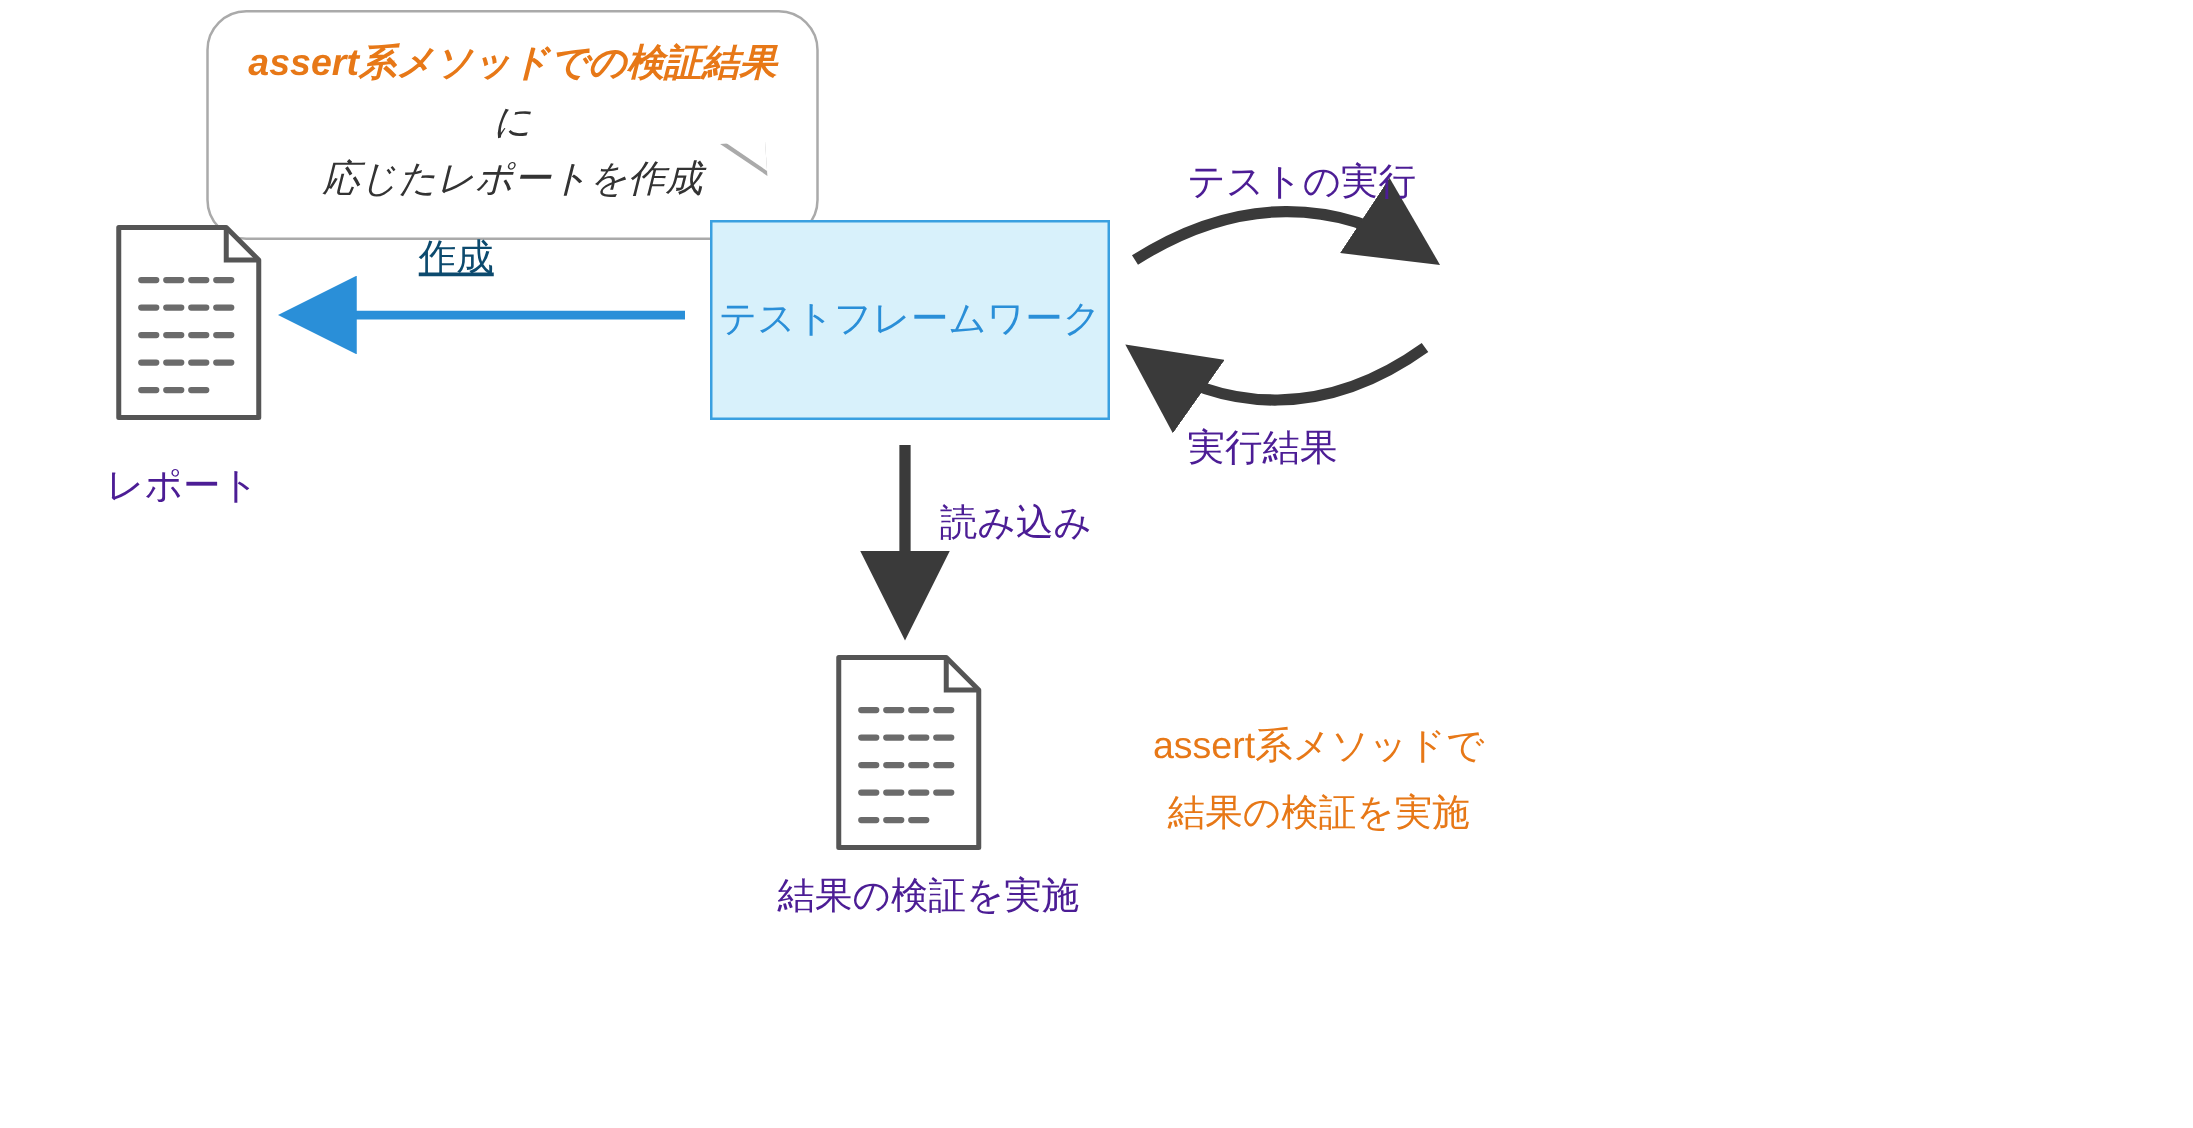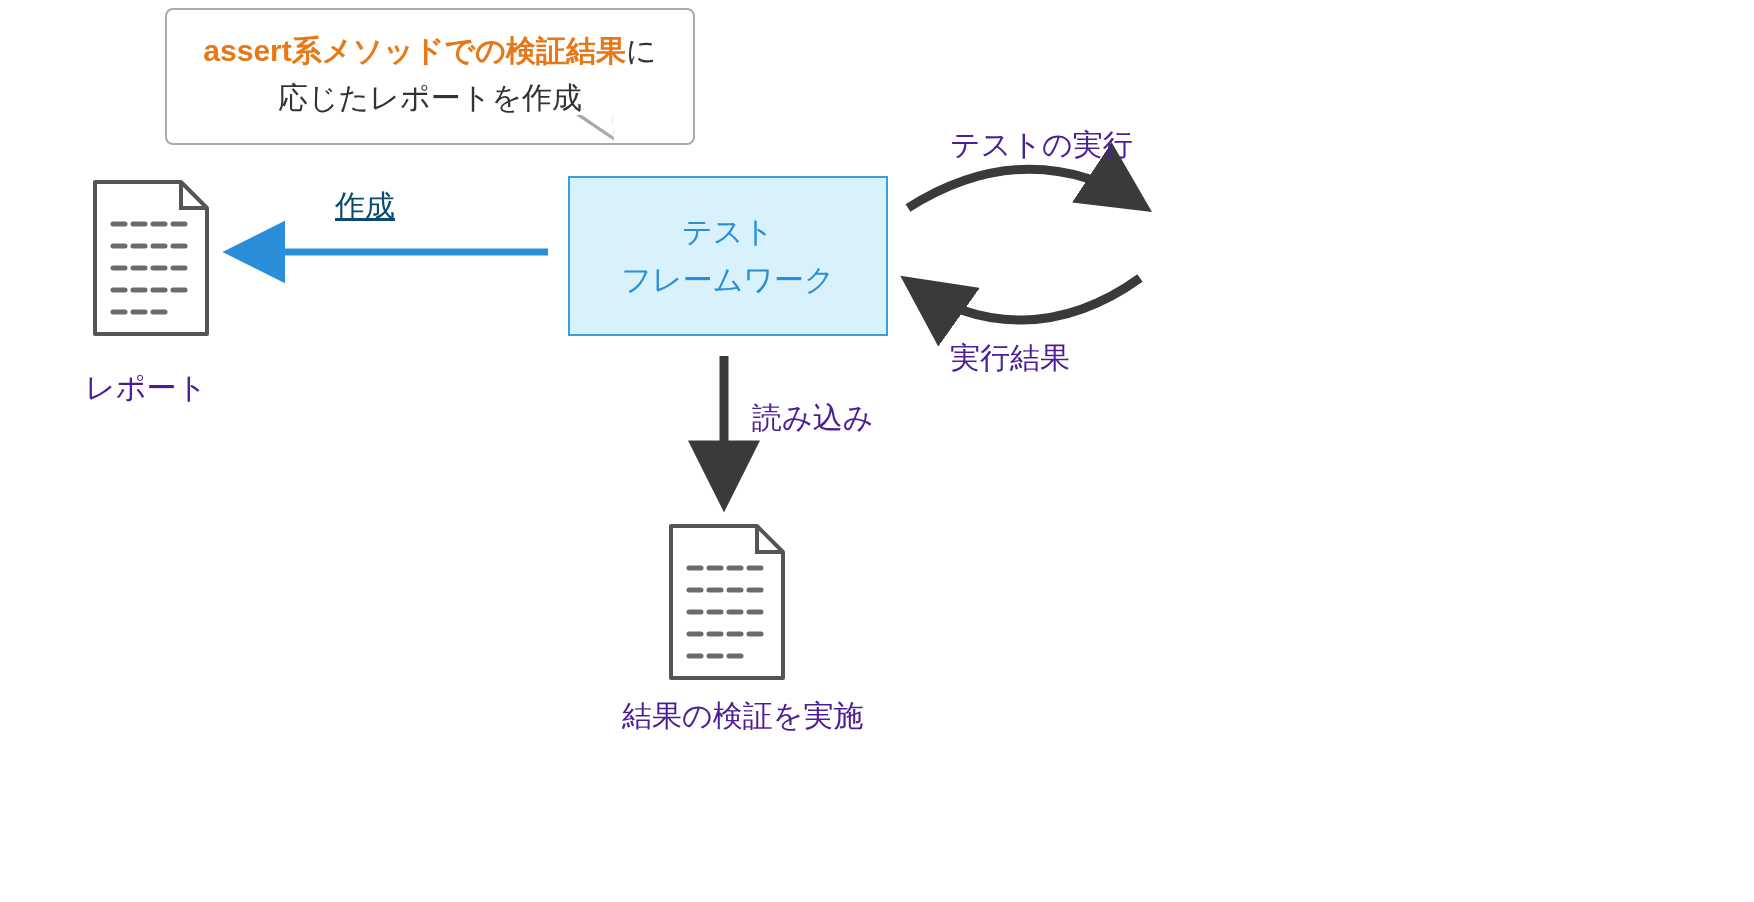--- a/index.html
+++ b/index.html
@@ -9,29 +9,30 @@
       width: 1754px;
       height: 902px;
       position: relative;
     }
     .stage { position: absolute; left: 0; top: 0; width: 1754px; height: 902px; }
 
     
     .bubble {
       position: absolute;
       left: 165px; top: 8px;
-      width: 530px;
+      width: 490px;
       padding: 18px 28px 22px;
       border: 2px solid #aaa;
-      border-radius: 8px;
+      border-radius: 32px;
       background: #fff;
       text-align: center;
       font-size: 30px;
       line-height: 1.55;
       color: #333;
+      font-style: italic;
     }
     .bubble .accent { color: #e77817; font-weight: 600; }
     .bubble-tail {
       position: absolute; width: 0; height: 0;
       left: 410px; top: 104px;
       border-top: 28px solid #aaa;
       border-left: 36px solid transparent;
       transform: rotate(-4deg);
     }
     .bubble-tail::after {
@@ -45,21 +46,21 @@
     .accent { color: #e77817; }
     .blue { color: #0c4a6e; text-decoration: underline; }
 
     
     .framework-box {
       position: absolute;
       left: 568px; top: 176px;
       width: 320px; height: 160px;
       background: #d8f1fb;
       border: 2px solid #3aa0e0;
-      display: flex; flex-direction: column;
+      display: flex; 
       align-items: center; justify-content: center;
       color: #2a8fd8;
       font-size: 30px; line-height: 1.6;
       text-align: center;
     }
 
     
     .webapp-box {
       position: absolute;
       left: 1162px; top: 176px;
@@ -150,14 +151,18 @@
         <line x1="28" y1="48" x2="100" y2="48"></line>
         <line x1="28" y1="70" x2="100" y2="70"></line>
         <line x1="28" y1="92" x2="100" y2="92"></line>
         <line x1="28" y1="114" x2="100" y2="114"></line>
         <line x1="28" y1="136" x2="82" y2="136"></line>
       </g>
     </svg>
   </div>
   <div class="lbl" style="left:622px; top:696px">結果の検証を実施</div>
 
+  <div class="orange-note">
+    <div>assert系メソッドで</div>
+    <div>結果の検証を実施</div>
+  </div>
 
 </div>
 
 </body></html>

